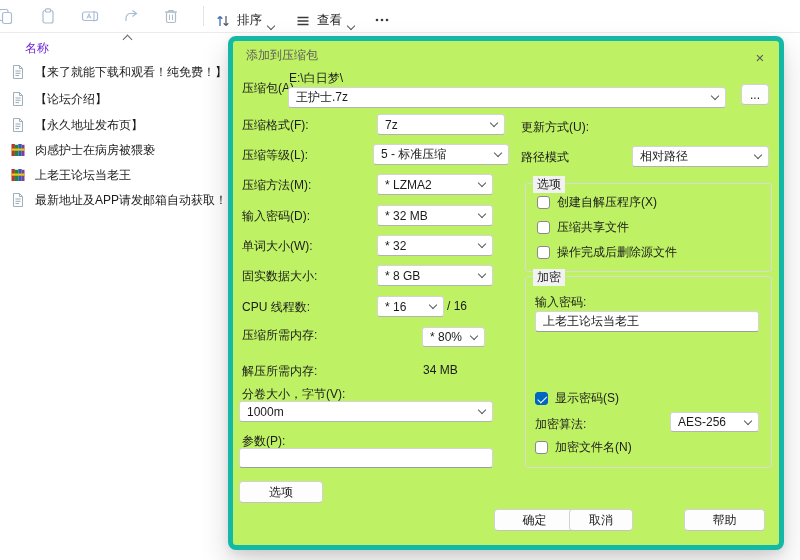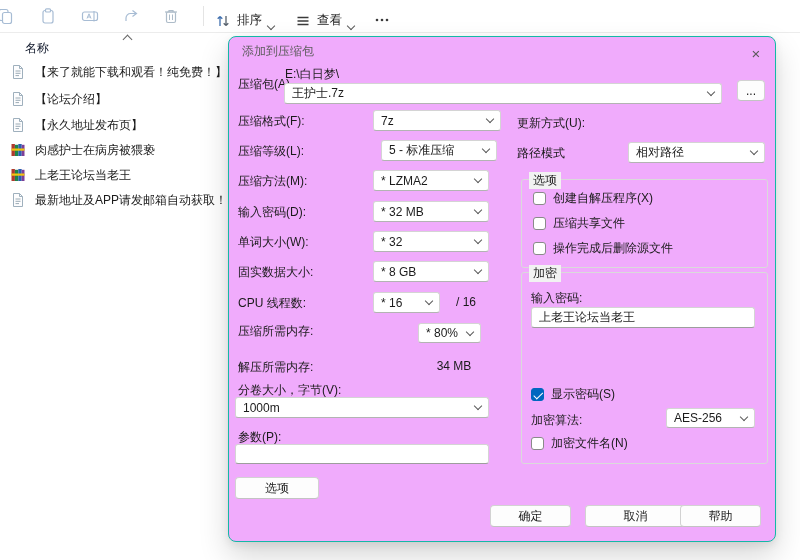--- a/index.html
+++ b/index.html
@@ -6,46 +6,46 @@
   body{width:800px;height:560px;position:relative;overflow:hidden;background:#fff;
        font-family:"Liberation Sans",sans-serif;font-size:12px;color:#1b1b1b;}
   
   .toolbar{position:absolute;left:0;top:0;width:800px;height:32px;background:#fff;border-bottom:1px solid #ececec}
   .ticon{position:absolute;top:7px;width:18px;height:18px}
   .tsep{position:absolute;left:203px;top:6px;width:1px;height:20px;background:#e4e4e4}
   .tbtn{position:absolute;top:3px;height:26px;display:flex;align-items:flex-end;gap:6px;padding:0 7px;border-radius:4px;cursor:default}
   .tbtn-label{font-size:12.5px;color:#242424}
   .chev{display:inline-block;width:5px;height:5px;border-right:1.1px solid #5a5a5a;border-bottom:1.1px solid #5a5a5a;transform:rotate(45deg);margin-top:-3px}
   
-  .col-header{position:absolute;left:25px;top:40px;color:#0f172a}
+  .col-header{position:absolute;left:25px;top:40px;color:#6d28d9}
   .sortup{position:absolute;left:124px;top:36px;width:6px;height:6px;border-left:1.1px solid #666;border-top:1.1px solid #666;transform:rotate(45deg)}
   .frow{position:absolute;left:10px;height:22px;display:flex;align-items:center;gap:9px;white-space:nowrap}
   .fname{font-size:12px;color:#1b1b1b}
   
-  .dlg{position:absolute;left:228px;top:36px;width:546px;height:504px;background:#f0abfc;
-       border:1px solid #14b8a6;border-radius:8px;
+  .dlg{position:absolute;left:228px;top:36px;width:546px;height:504px;background:#bef264;
+       border:5px solid #14b8a6;border-radius:8px;
        box-shadow:0 14px 30px rgba(0,0,0,.16),0 3px 8px rgba(0,0,0,.08)}
   .dlg-title{position:absolute;left:13px;top:6px;color:#5c5c5c;font-size:12px}
   .dlg-close{position:absolute;right:9px;top:6px;width:20px;height:20px;display:flex;align-items:center;justify-content:center;
              color:#5a5a5a;font-size:15px;border-radius:4px}
   .lbl{position:absolute;white-space:nowrap;color:#1b1b1b}
   .combo{position:absolute;height:21px;background:#fff;border:1px solid #d4d4d4;border-bottom-color:#b3b3b3;border-radius:3px;
          box-sizing:border-box;display:flex;align-items:center;justify-content:space-between;padding:0 7px;white-space:nowrap;overflow:hidden}
   .tinput{position:absolute;background:#fff;border:1px solid #d4d4d4;border-bottom-color:#9d9d9d;border-radius:3px;
           box-sizing:border-box;padding:0 7px;font:12px "Liberation Sans",sans-serif;color:#1b1b1b;outline:none}
   .btn{position:absolute;background:#fdfdfd;border:1px solid #d2d2d2;border-bottom-color:#c3c3c3;border-radius:4px;
        box-sizing:border-box;display:flex;align-items:center;justify-content:center;font-size:12px;color:#1b1b1b}
   .grp{position:absolute;border:1px solid #dadada;border-radius:3px}
   .grp-label{position:absolute;background:#f2f2f2;padding:0 4px;white-space:nowrap}
   .cbrow{position:absolute;display:flex;align-items:center;gap:7px;white-space:nowrap}
   .cbbox{width:13px;height:13px;box-sizing:border-box;border:1px solid #8a8a8a;border-radius:3px;background:#fff;position:relative;flex:0 0 auto}
   .cbbox.checked{background:#0067c0;border-color:#0067c0}
   .cbbox.checked::after{content:"";position:absolute;left:3.5px;top:0.5px;width:3.5px;height:7.5px;
                         border-right:1.6px solid #fff;border-bottom:1.6px solid #fff;transform:rotate(45deg)}
-  .rightval{position:absolute;text-align:center;white-space:nowrap}
+  .rightval{position:absolute;text-align:left;white-space:nowrap}
 </style>
 </head>
 <body>
 
 <div class="toolbar">
   <svg class="ticon" style="left:-4px" viewBox="0 0 18 18" fill="none" stroke="#a7bcd4" stroke-width="1.2">
     <rect x="3" y="2.5" width="9" height="11" rx="2"></rect>
       <rect x="6.5" y="5.5" width="9" height="11" rx="2" fill="#fff"></rect>
     </svg>
   <svg class="ticon" style="left:39px" viewBox="0 0 18 18" fill="none" stroke="#a7bcd4" stroke-width="1.2">
@@ -163,21 +163,21 @@
   </div>
   <div class="btn" style="left:508px;top:43px;width:28px;height:21px">...</div>
 
   <span class="lbl" style="left:9px;top:76px">压缩格式(F):</span>
   <div class="combo" style="left:144px;top:73px;width:128px">
     <span>7z</span>
       <span class="chev"></span>
     </div>
 
   <span class="lbl" style="left:9px;top:106px">压缩等级(L):</span>
-  <div class="combo" style="left:152px;top:103px;width:116px">
+  <div class="combo" style="left:140px;top:103px;width:136px">
     <span>5 - 标准压缩</span>
       <span class="chev"></span>
     </div>
 
   <span class="lbl" style="left:9px;top:136px">压缩方法(M):</span>
   <div class="combo" style="left:144px;top:133px;width:116px">
     <span>* LZMA2</span>
       <span class="chev"></span>
     </div>
 
@@ -261,15 +261,15 @@
   <div class="combo" style="left:437px;top:371px;width:89px;height:20px">
     <span>AES-256</span>
       <span class="chev"></span>
     </div>
   <div class="cbrow" style="left:302px;top:398px">
     <span class="cbbox"></span>
     <span>加密文件名(N)</span>
     </div>
 
   <div class="btn" style="left:261px;top:468px;width:81px;height:22px">确定</div>
-  <div class="btn" style="left:356px;top:468px;width:101px;height:22px">取消</div>
+  <div class="btn" style="left:336px;top:468px;width:64px;height:22px">取消</div>
   <div class="btn" style="left:451px;top:468px;width:81px;height:22px">帮助</div>
 </div>
 
 </body></html>

